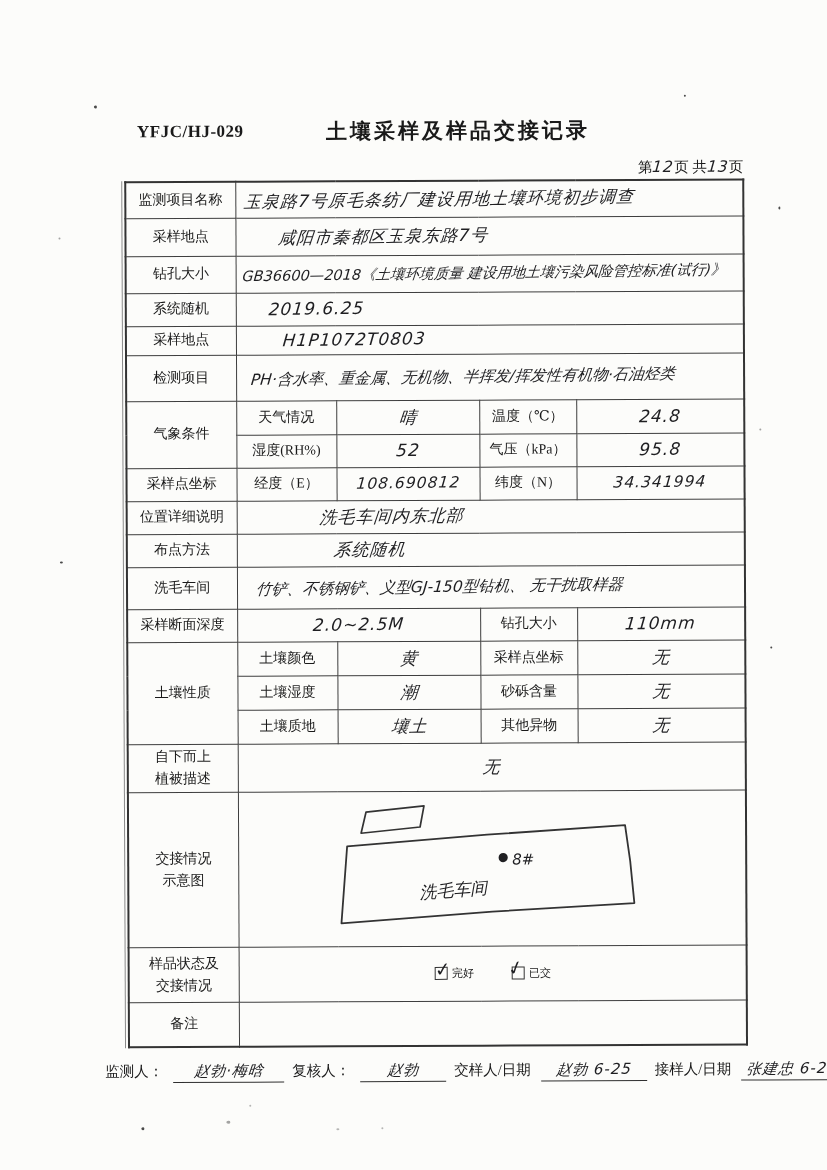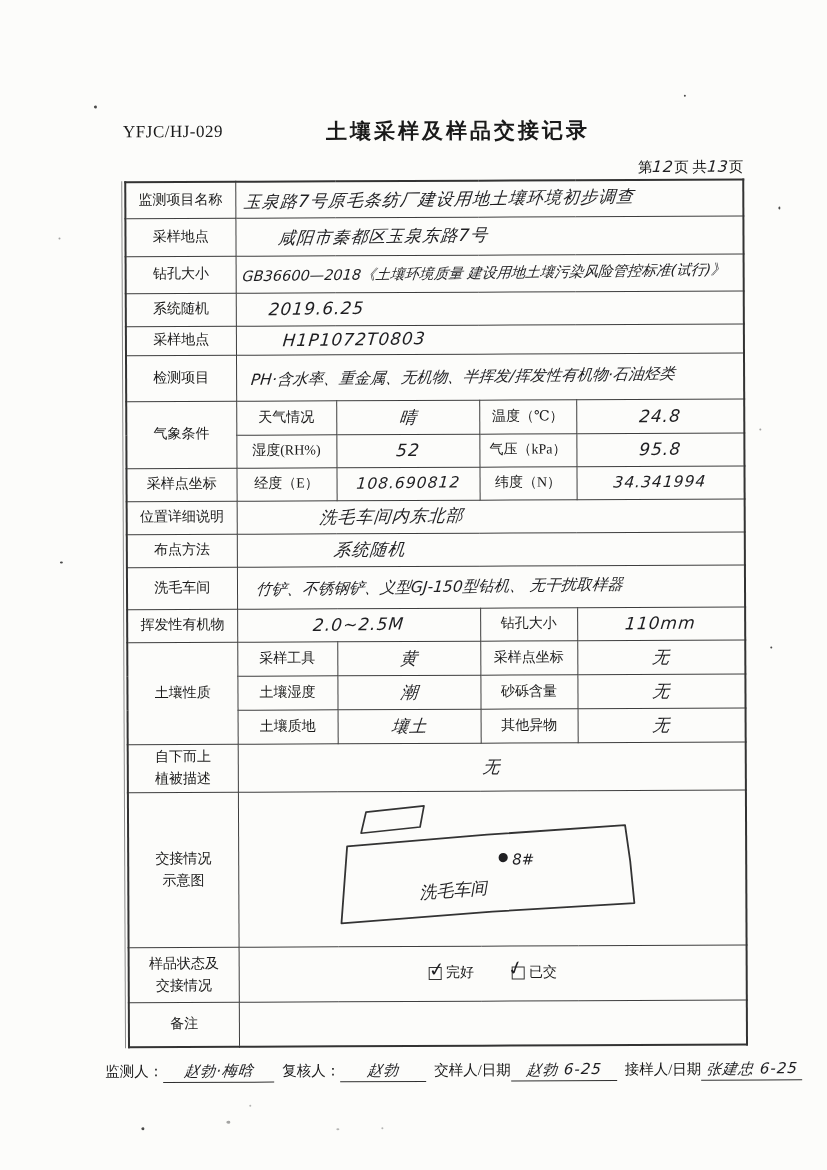--- a/index.html
+++ b/index.html
@@ -1,20 +1,20 @@
 <!DOCTYPE html>
 <html><head>
 <meta charset="utf-8">
 <style>
   html,body{margin:0;padding:0;background:#ddd;}
   .page{position:relative;width:827px;height:1170px;background:#fcfcfa;overflow:hidden;
         font-family:"Liberation Serif","DejaVu Serif",serif;color:#1a1a1a;}
   .tilt{position:absolute;inset:0;transform:rotate(-0.25deg);}
 
-  .form-code{position:absolute;left:125px;top:121px;font-weight:normal;font-size:17px;letter-spacing:.5px;}
+  .form-code{position:absolute;left:139px;top:121px;font-weight:bold;font-size:17px;letter-spacing:.5px;}
   .title{position:absolute;left:295px;top:117px;width:330px;text-align:center;
          font-weight:bold;font-size:21px;letter-spacing:3px;}
   .page-note{position:absolute;left:580px;top:159px;width:165px;text-align:right;font-size:14.5px;}
 
   .hw{font-family:"DejaVu Sans",cursive;font-style:italic;color:#1f1f22;font-size:17px;
       display:inline-block;transform:skewX(-6deg) rotate(-0.6deg);letter-spacing:1px;white-space:nowrap;}
   .hw.sm{font-size:14.5px;letter-spacing:0;}
   .hw.num{font-size:15.5px;}
 
   .table-wrap{position:absolute;left:123px;top:180px;border-left:1px solid #8a8a8a;padding-left:2px;}
@@ -23,25 +23,25 @@
                   font-size:14px;line-height:1.3;overflow:hidden;}
   td.lbl{text-align:center;}
   td.c{text-align:center;}
   .two-line span{display:block;line-height:1.55;}
 
   .cb{position:relative;display:inline-block;width:15px;height:16px;margin-right:3px;vertical-align:-3px;}
   .cb-box{position:absolute;left:1px;top:3px;width:11px;height:11px;border:1.5px solid #333;}
   .cb-tick{position:absolute;left:1px;top:-7px;font-size:19px;color:#1f1f22;
            font-family:"DejaVu Sans",cursive;transform:rotate(-6deg);}
   .cb2 .cb-tick{transform:rotate(-16deg);left:-3px;top:-8px;}
-  .cb-label{font-size:14px;}
+  .cb-label{font-size:11px;}
   .cb-gap{display:inline-block;width:30px;}
 
   .sig-row{position:absolute;left:103px;top:1061px;width:660px;display:flex;align-items:flex-end;font-size:14.5px;white-space:nowrap;}
-  .sig-group{display:flex;align-items:flex-end;margin-right:8px;}
+  .sig-group{display:flex;align-items:flex-end;margin-right:8px;gap:10px;}
   .sig-label{padding-bottom:2px;}
   .sig-line{display:inline-block;border-bottom:1.6px solid #2f2f2f;text-align:center;padding:0 3px 1px;}
   .sig-line .hw{font-size:15px;}
 
   svg text{font-family:"DejaVu Sans",cursive;font-style:italic;fill:#1f1f22;}
 
   .speck{position:absolute;background:#4a4a4a;border-radius:50%;}
 </style>
 </head>
 <body>
@@ -158,33 +158,33 @@
         </tr>
 
         <tr style="height:42px">
           <td class="lbl">洗毛车间</td>
           <td colspan="4" style="padding-left:18px">
             <span class="hw sm" style="font-size:15.5px">竹铲、不锈钢铲、义型GJ-150型钻机、 无干扰取样器</span>
           </td>
         </tr>
 
         <tr style="height:33px">
-          <td class="lbl">挥发性有机物</td>
+          <td class="lbl">采样断面深度</td>
           <td colspan="2" class="c">
             <span class="hw">2.0~2.5M</span>
           </td>
           <td class="lbl">钻孔大小</td>
           <td class="c">
             <span class="hw">110mm</span>
           </td>
         </tr>
 
         <tr style="height:34px">
           <td class="lbl" rowspan="3">土壤性质</td>
-          <td class="lbl">采样工具</td>
+          <td class="lbl">土壤颜色</td>
           <td class="c">
             <span class="hw">黄</span>
           </td>
           <td class="lbl">采样点坐标</td>
           <td class="c">
             <span class="hw">无</span>
           </td>
         </tr>
         <tr style="height:34px">
           <td class="lbl">土壤湿度</td>

